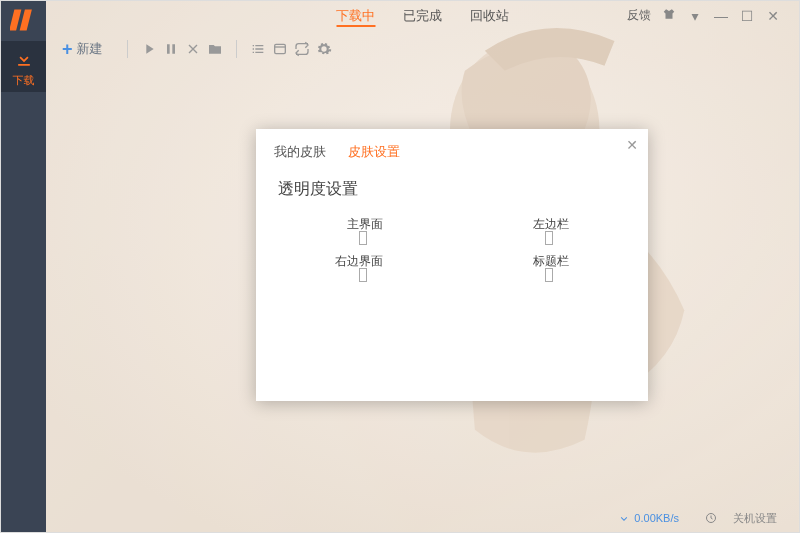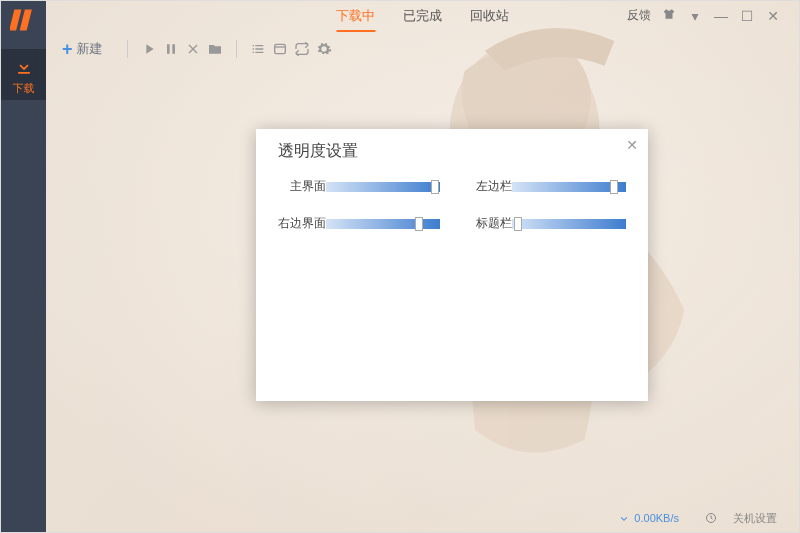--- a/index.html
+++ b/index.html
@@ -14,21 +14,21 @@
 .nav-item .icon { display: block; margin-bottom: 2px; }
 .nav-item .icon svg { width: 20px; height: 20px; }
 
 
 .main { position: absolute; left: 45px; top: 0; right: 0; bottom: 0; background: linear-gradient(135deg, #f5eee8 0%, #efe5dc 40%, #e8dccf 70%, #f2e9df 100%); }
 .main-bg { position: absolute; inset: 0; opacity: 0.8; }
 
 
 .header { position: relative; height: 30px; width: 100%; }
 .header-tabs { position: absolute; left: 50%; transform: translateX(-50%); top: 6px; display: flex; gap: 28px; font-size: 13px; color: #555; }
-.header-tab { cursor: pointer; padding-bottom: 5px; }
+.header-tab { cursor: pointer; }
 .header-tab.active { color: #ff7022; border-bottom: 2px solid #ff7022; }
 .header-right { position: absolute; right: 18px; top: 6px; display: flex; align-items: center; gap: 10px; font-size: 12px; color: #666; }
 .header-right .win-icon { cursor: pointer; color: #888; font-size: 14px; width: 16px; text-align: center; }
 
 
 .toolbar { position: relative; height: 36px; display: flex; align-items: center; padding-left: 16px; gap: 0; font-size: 13px; color: #888; }
 .toolbar .new-btn { display: flex; align-items: center; gap: 4px; color: #6a7684; cursor: pointer; margin-right: 14px; }
 .toolbar .new-btn .plus { color: #4a90e2; font-size: 18px; font-weight: bold; }
 .toolbar .divider { width: 1px; height: 18px; background: #ccc; margin: 0 10px; }
 .toolbar .tool-icon { cursor: pointer; color: #999; width: 22px; text-align: center; }
@@ -37,21 +37,21 @@
 
 .overlay { position: absolute; inset: 0; z-index: 10; }
 .dialog { position: absolute; left: 210px; top: 128px; width: 392px; height: 272px; background: #fff; box-shadow: 0 2px 16px rgba(0,0,0,0.25); }
 .close-btn { position: absolute; top: 8px; right: 10px; font-size: 14px; color: #999; cursor: pointer; }
 .dialog-tabs { display: flex; gap: 22px; padding: 14px 18px 0 18px; font-size: 13px; color: #555; }
 .dialog-tab { cursor: pointer; padding-bottom: 6px; }
 .dialog-tab.active { color: #ff7022; }
 .dialog-body { padding: 12px 22px; font-size: 12px; color: #444; }
 .section-title { font-size: 16px; margin-bottom: 16px; }
 .slider-grid { display: grid; grid-template-columns: 1fr 1fr; gap: 20px 24px; }
-.slider-row { display: flex; align-items: center; gap: 0; }
+.slider-row { display: flex; align-items: center; gap: 0; flex-direction: column; }
 .slider-label { width: 48px; text-align: right; font-size: 12px; color: #444; }
 .slider-track { flex: 1; height: 10px; position: relative; background: linear-gradient(to right, #d4e3f6, #3d7ccf); }
 .slider-thumb { position: absolute; top: -2px; width: 8px; height: 14px; background: #fff; border: 1px solid #aaa; }
 
 
 .footer { position: absolute; bottom: 0; left: 0; right: 0; height: 28px; display: flex; align-items: center; justify-content: flex-end; gap: 26px; padding-right: 22px; font-size: 11px; color: #4a90e2; text-align: center; }
 .footer .speed { display: flex; align-items: center; gap: 4px; }
 .footer .power { display: flex; align-items: center; gap: 16px; color: #888; cursor: pointer; }
 .footer svg { width: 12px; height: 12px; }
 .skin-icon svg { width:14px; height:14px; }
@@ -61,21 +61,21 @@
 
 <div class="left-sidebar">
   <div class="logo">
     <svg viewBox="0 0 32 32">
         <g fill="#ff7022">
           <path d="M6 4 L14 4 L14 28 L6 28 Z" transform="skewX(-14)"></path>
           <path d="M18 4 L26 4 L26 28 L18 28 Z" transform="skewX(-14)"></path>
         </g>
       </svg>
   </div>
-  <div class="nav-item active" style="margin-top:14px;">
+  <div class="nav-item active" style="margin-top:6px;">
     <span class="icon">
       <svg viewBox="0 0 24 24" fill="currentColor">
           <path d="M12 3v10l4-4 1.4 1.4L12 16 6.6 10.4 8 9l4 4V3h0zM5 18h14v2H5z"></path>
         </svg>
     </span>
     <span>下载</span>
   </div>
 </div>
 
 <div class="main">
@@ -146,20 +146,24 @@
           <path d="M17 2l4 4-4 4M3 12V8a4 4 0 014-4h14M7 22l-4-4 4-4M21 12v4a4 4 0 01-4 4H3"></path>
         </svg></span>
     <span class="tool-icon"><svg viewBox="0 0 24 24" fill="currentColor">
           <path d="M12 8a4 4 0 100 8 4 4 0 000-8zm9 4l2 1-1 3-2-.5a8 8 0 01-1.5 1.5l.5 2-3 1-1-2a8 8 0 01-2 0l-1 2-3-1 .5-2A8 8 0 016 16.5L4 17l-1-3 2-1a8 8 0 010-2L3 10l1-3 2 .5A8 8 0 017.5 6L7 4l3-1 1 2a8 8 0 012 0l1-2 3 1-.5 2A8 8 0 0118 7.5l2-.5 1 3-2 1a8 8 0 010 2z"></path>
         </svg></span>
   </div>
 
   <div class="overlay">
     <div class="dialog">
       <span class="close-btn">✕</span>
+      <div class="dialog-tabs">
+        <div class="dialog-tab">我的皮肤</div>
+        <div class="dialog-tab active">皮肤设置</div>
+      </div>
       <div class="dialog-body">
         <div class="section-title">透明度设置</div>
         <div class="slider-grid">
           <div class="slider-row">
             <div class="slider-label">主界面</div>
             <div class="slider-track">
                 <div class="slider-thumb" style="left:92%;"></div>
               </div>
           </div>
           <div class="slider-row">

